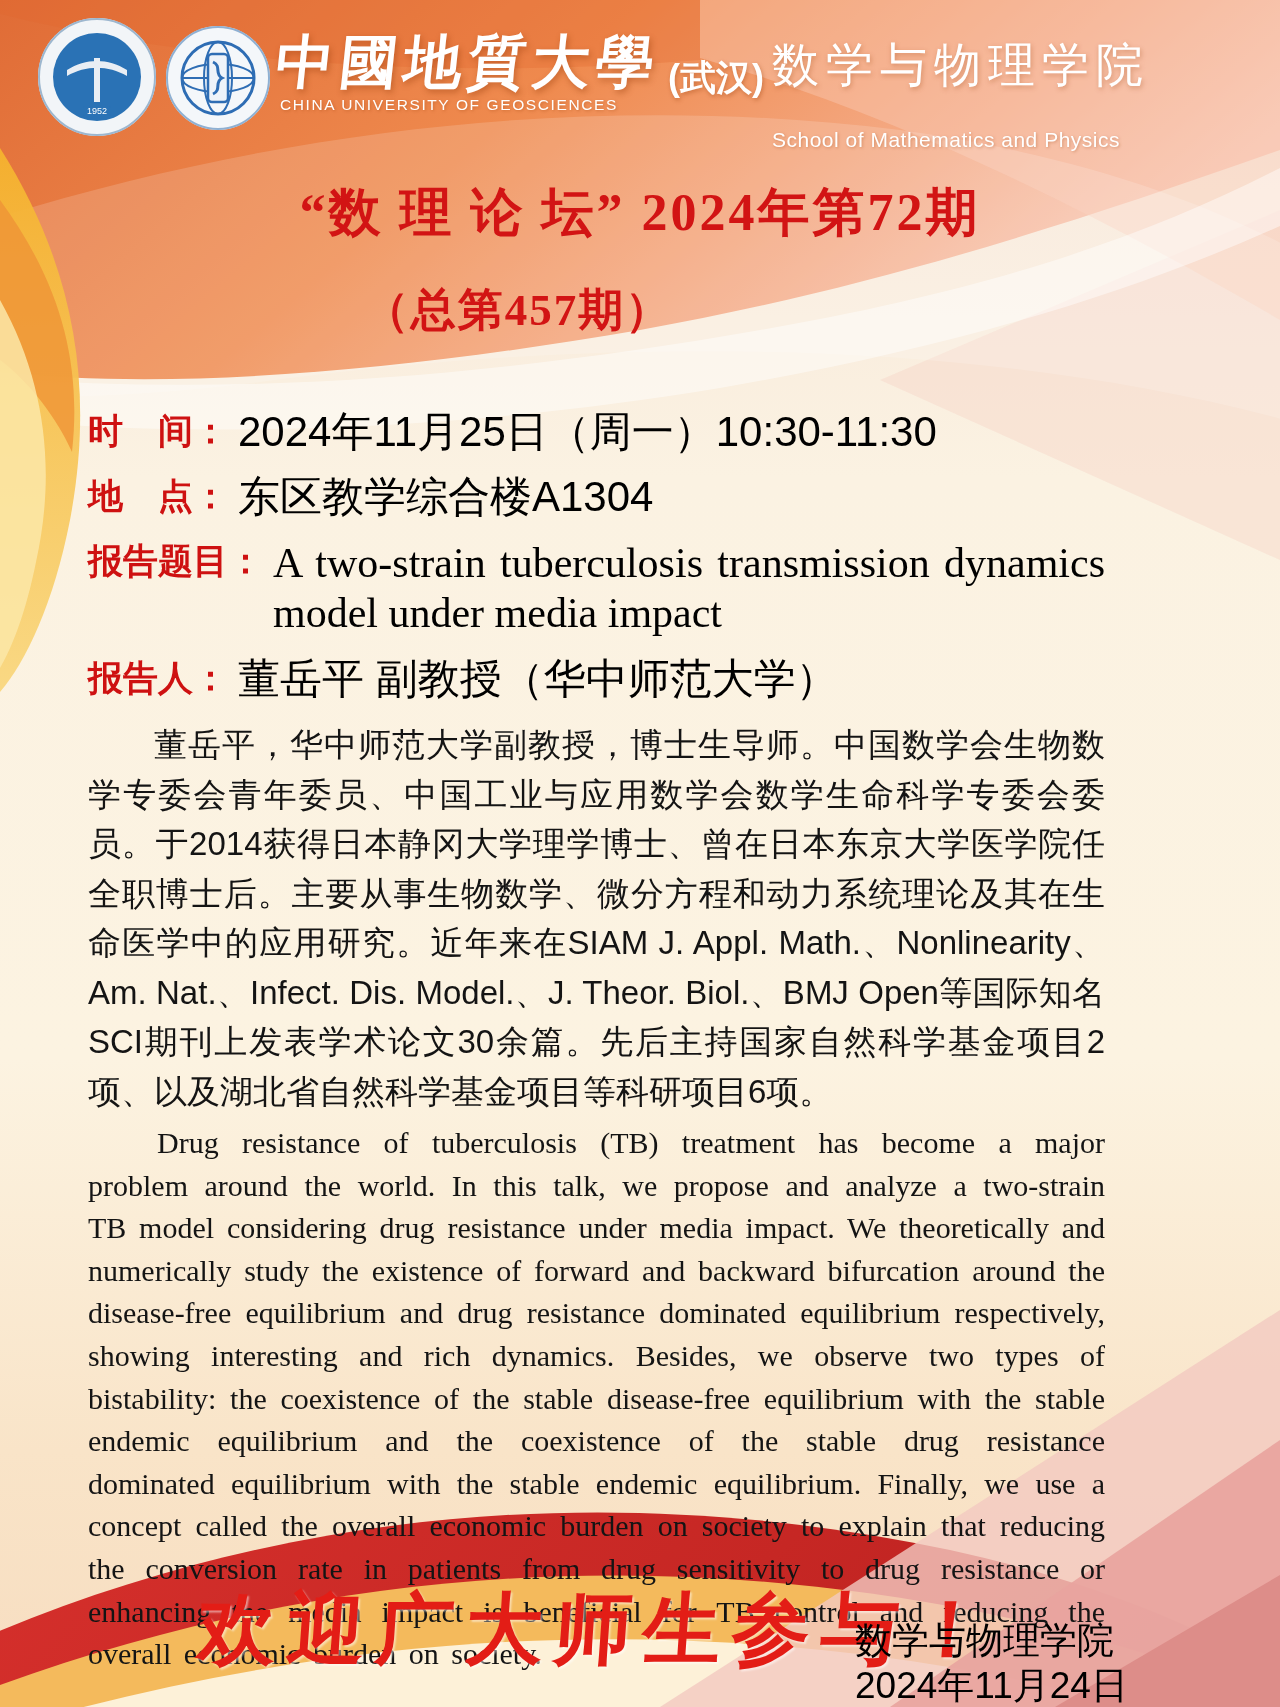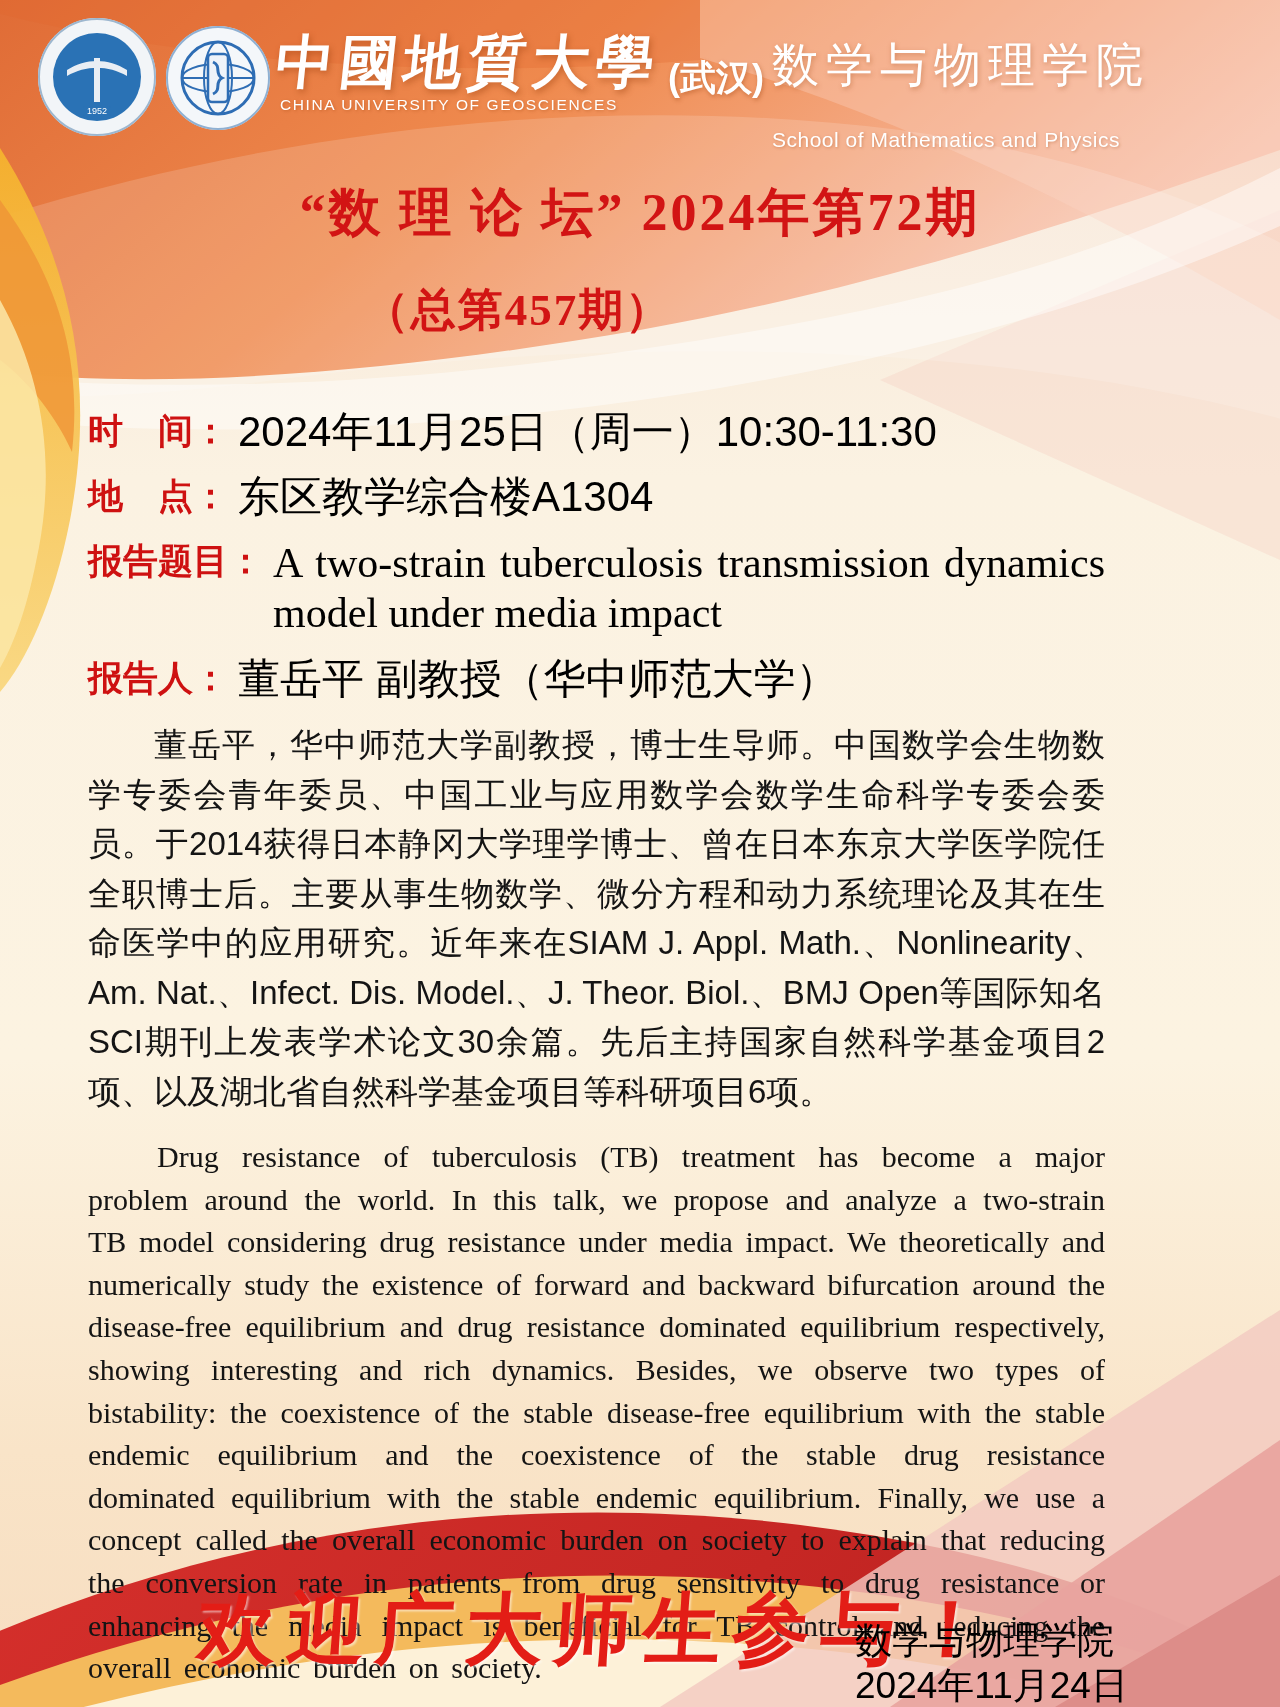--- a/index.html
+++ b/index.html
@@ -36,21 +36,21 @@
   .row{display:flex;align-items:flex-start;margin-bottom:17px;}
   .row-label{flex:0 0 auto;color:#ce1111;font-weight:bold;font-size:35px;
     font-family:"Liberation Serif","DejaVu Serif",serif;line-height:48px;white-space:pre;
     margin-right:10px;}
   .row-value{font-size:42px;color:#000000;line-height:48px;}
   .row-title .row-value{flex:1;text-align:justify;
     font-family:"Liberation Serif","DejaVu Serif",serif;line-height:50px;}
   .sec-head{color:#ce1111;font-weight:bold;font-size:37px;
     font-family:"Liberation Serif","DejaVu Serif",serif;margin:6px 0 10px 0;}
   .bio-text{font-size:33px;line-height:1.5;color:#141414;text-align:justify;
-    text-indent:2em;margin-bottom:20px;}
+    text-indent:2em;margin-bottom:6px;}
   .abs-text{font-size:30px;line-height:1.42;color:#141414;text-align:justify;
     text-indent:2.3em;word-spacing:5px;
     font-family:"Liberation Serif","DejaVu Serif",serif;}
 
   
   .welcome{position:absolute;left:198px;top:1578px;color:#e31d16;
     font-family:"DejaVu Serif","Liberation Serif",serif;font-weight:bold;
     font-size:78px;letter-spacing:11px;transform:skewX(-4deg);white-space:nowrap;
     text-shadow:2px 2px 2px rgba(255,255,255,.5);}
   .foot-right{position:absolute;left:855px;top:1618px;color:#000;

